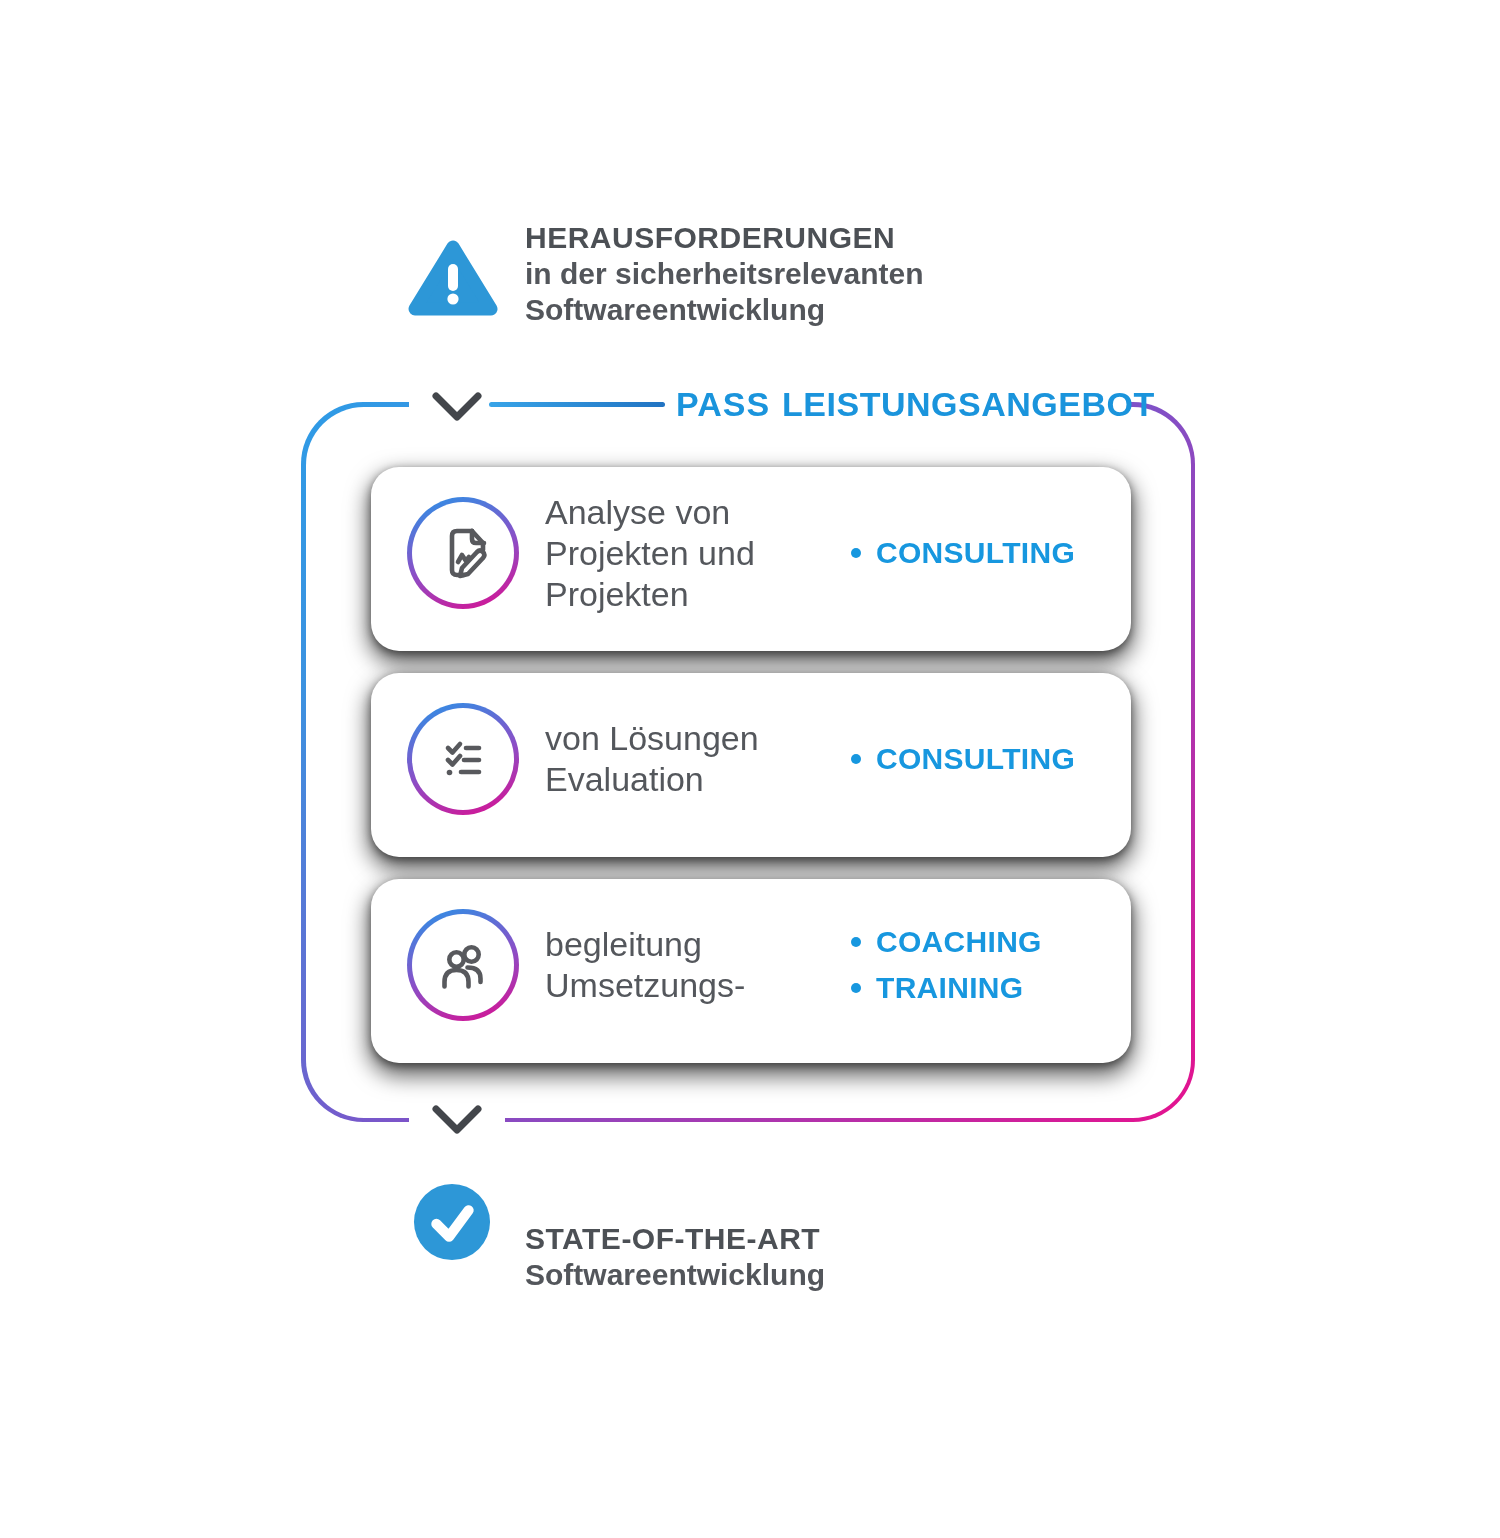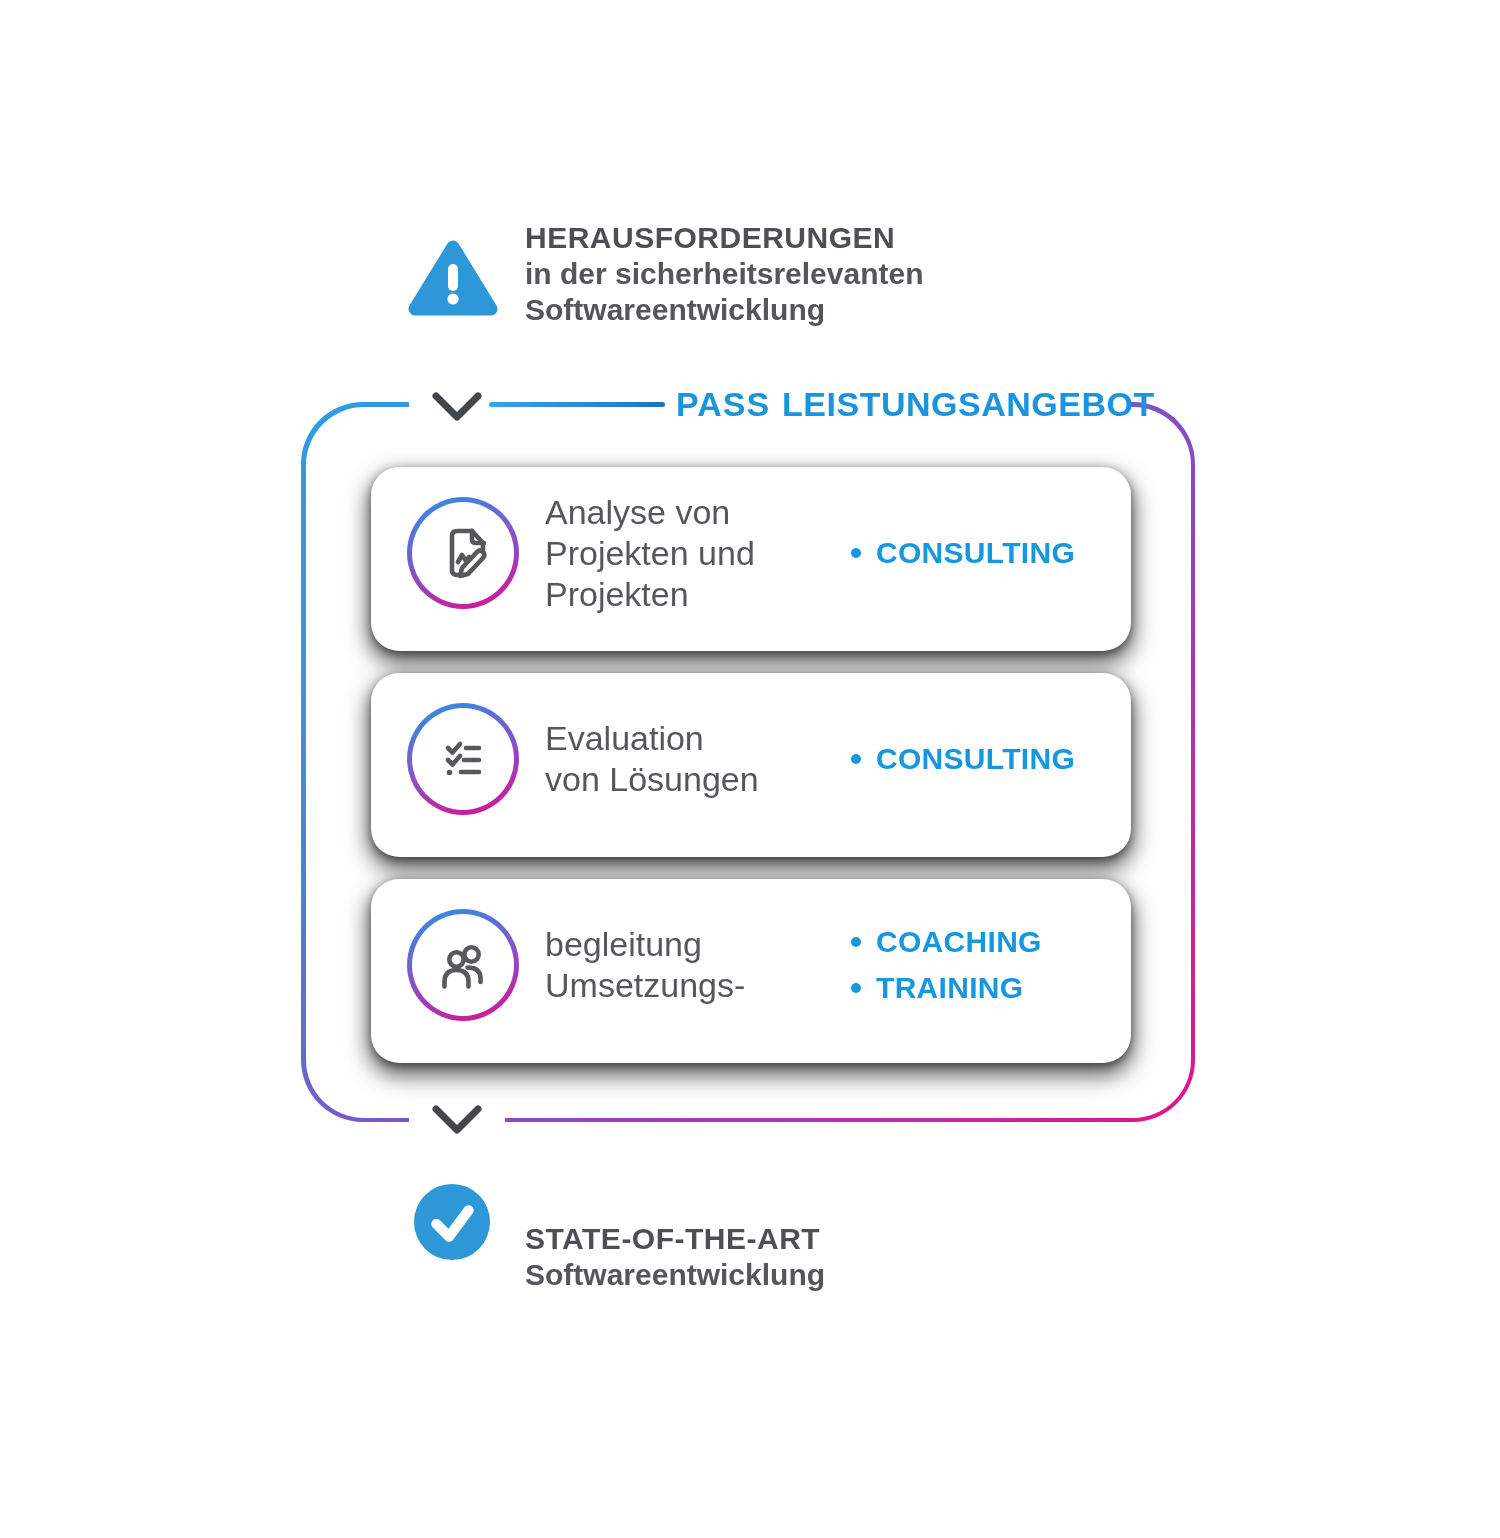--- a/index.html
+++ b/index.html
@@ -118,22 +118,22 @@
         <svg width="64" height="64" viewBox="0 0 64 64">
           <path class="glyph" d="M17 21 l4.5 4.5 L29 17"></path>
           <path class="glyph" d="M17 33 l4.5 4.5 L29 29"></path>
           <circle cx="18.5" cy="45.5" r="2.8" fill="#58595D" stroke="none"></circle>
           <path class="glyph" d="M35 21 h13"></path>
           <path class="glyph" d="M33 33 h15"></path>
           <path class="glyph" d="M30 45 h18"></path>
         </svg>
       </div>
       <div class="card-title">
+        <div>von Lösungen</div>
         <div>Evaluation</div>
-        <div>von Lösungen</div>
       </div>
       <div class="services">
         <div class="service">
           <span class="bullet"></span>
           <span>CONSULTING</span>
         </div>
       </div>
     </article>
 
     <article class="card">

